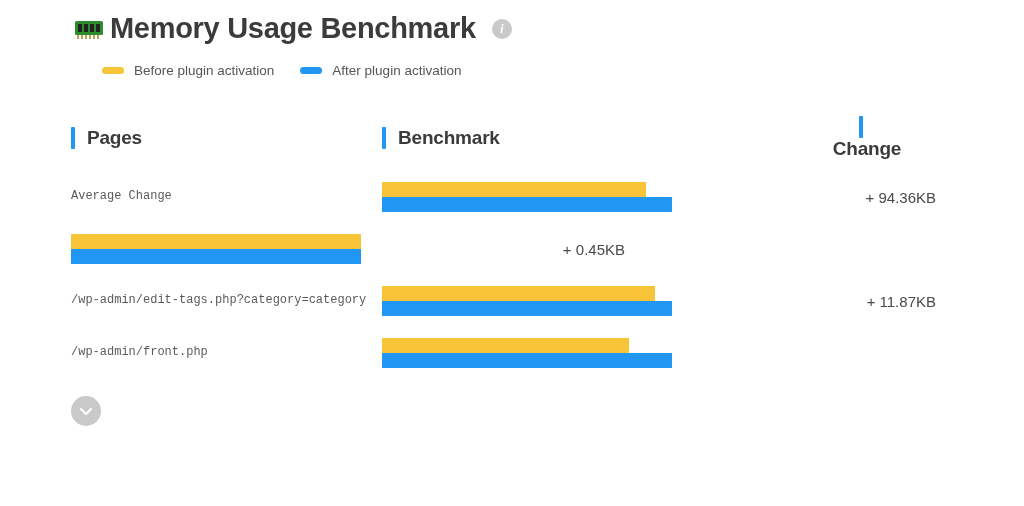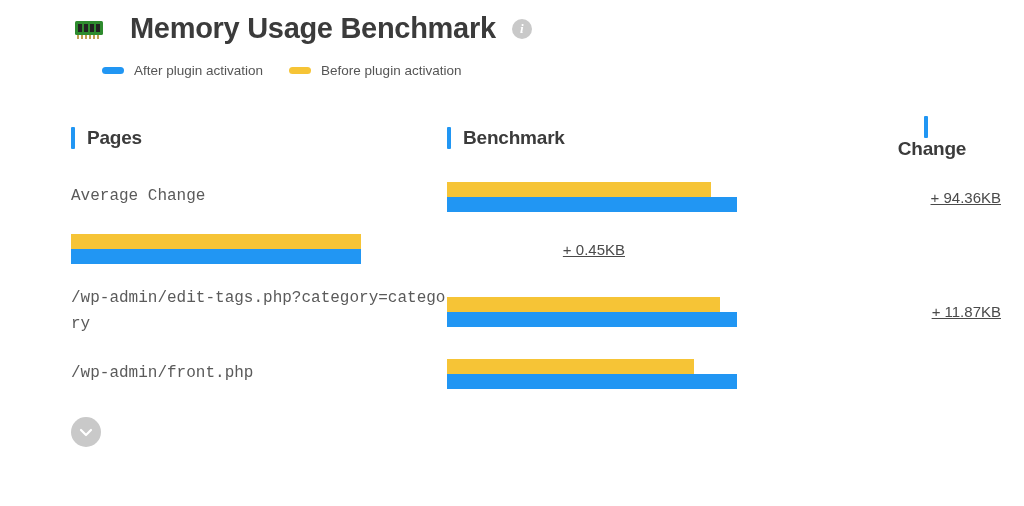--- a/index.html
+++ b/index.html
@@ -18,21 +18,20 @@
   }
   .ram-icon {
     display: inline-flex;
     margin-right: 6px;
   }
   .title {
     font-size: 29px;
     font-weight: 700;
     color: #3b3b3b;
     letter-spacing: -0.3px;
-    margin-left: 20px;
   }
   .info-icon {
     display: inline-flex;
     align-items: center;
     justify-content: center;
     width: 20px;
     height: 20px;
     border-radius: 50%;
     background: #c9c9c9;
     color: #fff;
@@ -63,21 +62,21 @@
   .swatch.yellow { background: #f6c436; }
   .swatch.blue   { background: #2196f3; }
 
   .table {
     padding: 38px 23px 0 71px;
   }
   .columns {
     display: flex;
     align-items: center;
   }
-  .col-pages   { width: 376px; }
+  .col-pages   { width: 311px; }
   .col-bench   { width: 416px; display:flex;align-items:center; }
   .col-change  { width: 138px; text-align: right; }
   .col-head {
     display: flex;
     align-items: center;
     font-size: 19px;
     font-weight: 700;
     color: #3b3b3b;
     letter-spacing: -0.2px;
   }
@@ -90,41 +89,40 @@
   }
   .col-change .col-head { justify-content: flex-end; flex-direction: column; }
 
   .row {
     display: flex;
     align-items: center;
     margin-top: 22px;
   }
   .page-label {
     font-family: "SFMono-Regular", Consolas, "Liberation Mono", Menlo, monospace;
-    font-size: 16px;
+    font-size: 12px;
     color: #5a5a5a;
     line-height: 1.6;
     word-break: break-all;
   }
   .bars {
     display: flex;
     flex-direction: column;
     gap: 0;
     width: 290px;
   }
   .bar {
     height: 15px;
   }
   .bar.before { background: #f6c436; }
   .bar.after  { background: #2196f3; }
   .change-val {
     font-size: 15px;
     color: #4a4a4a;
     text-align: right;
-    text-decoration: underline;
   }
 
   .expand {
     margin: 28px 0 0 71px;
     width: 30px;
     height: 30px;
     border-radius: 50%;
     background: #c9c9c9;
     display: flex;
     align-items: center;
@@ -150,26 +148,26 @@
       <rect x="19" y="17" width="2" height="4" fill="#c0a050"></rect>
       <rect x="23" y="17" width="2" height="4" fill="#c0a050"></rect>
     </svg>
   </span>
   <h1 class="title">Memory Usage Benchmark</h1>
   <span class="info-icon">i</span>
 </div>
 
 <div class="legend">
   <div class="legend-item">
+    <span class="swatch yellow"></span>
+    <span>Before plugin activation</span>
+  </div>
+  <div class="legend-item">
     <span class="swatch blue"></span>
     <span>After plugin activation</span>
-  </div>
-  <div class="legend-item">
-    <span class="swatch yellow"></span>
-    <span>Before plugin activation</span>
   </div>
 </div>
 
 <div class="table">
 
   <div class="columns">
     <div class="col-pages">
       <div class="col-head">
         <span class="bar-accent"></span>
         <span>Pages</span>

